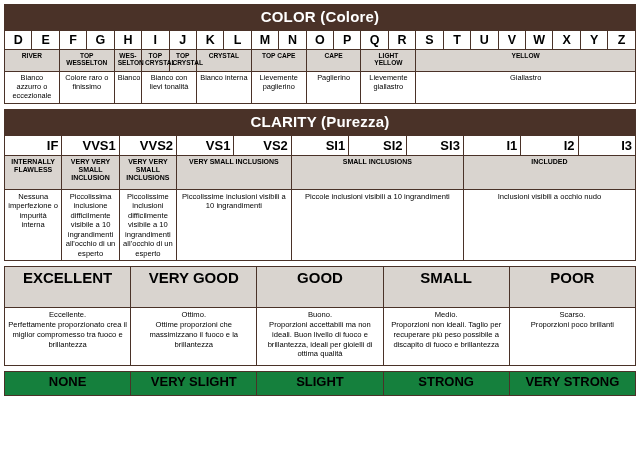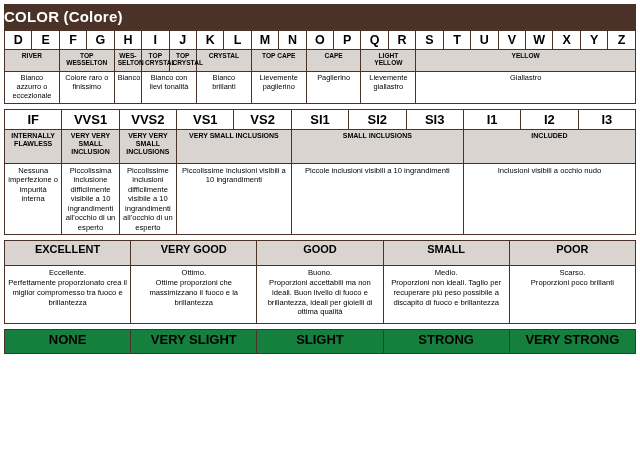--- a/index.html
+++ b/index.html
@@ -10,20 +10,21 @@
     font-family: "Liberation Sans", sans-serif;
     overflow: hidden;
   }
   .page { width: 640px; padding: 4px 4px 0 4px; }
 
   .section { margin-bottom: 5px; }
 
   .sec-title {
     background: #4a3228;
     color: #ffffff;
+    text-align: center;
     font-weight: bold;
     font-size: 15px;
     padding: 4px 0 5px 0;
     letter-spacing: .2px;
   }
 
   table.grid {
     border-collapse: collapse;
     width: 632px;
     table-layout: fixed;
@@ -59,21 +60,21 @@
     text-align: center;
     font-size: 7.4px;
     line-height: 1.2;
     height: 26px;
     vertical-align: middle;
     padding: 1px 2px;
   }
 
   
   .cl-grades td {
-    text-align: center;
+    text-align: right;
     font-weight: bold;
     font-size: 13px;
     height: 16px;
     vertical-align: middle;
     margin-top: 20px;
   }
   .cl-bands td {
     background: #d9d4cf;
     text-align: center;
     font-weight: bold;
@@ -90,22 +91,22 @@
     height: 56px;
     vertical-align: middle;
     padding: 2px 3px;
   }
 
   
   .cut-grades td {
     background: #d9d4cf;
     text-align: center;
     font-weight: bold;
-    font-size: 11px;
-    height: 25px;
+    font-size: 15px;
+    height: 41px;
     vertical-align: middle;
   }
   .cut-desc td {
     text-align: center;
     font-size: 7.6px;
     line-height: 1.3;
     height: 58px;
     vertical-align: middle;
     padding: 3px 4px;
   }
@@ -164,31 +165,32 @@
         <td colspan="2">TOP CAPE</td>
         <td colspan="2">CAPE</td>
         <td colspan="2">LIGHT YELLOW</td>
         <td colspan="8">YELLOW</td>
       </tr>
       <tr class="row-desc">
         <td colspan="2">Bianco azzurro o eccezionale</td>
         <td colspan="2">Colore raro o finissimo</td>
         <td colspan="1">Bianco</td>
         <td colspan="2">Bianco con lievi tonalità</td>
-        <td colspan="2">Bianco brillanti</td>
+        <td colspan="2">Bianco interna</td>
         <td colspan="2">Lievemente paglierino</td>
         <td colspan="2">Paglierino</td>
         <td colspan="2">Lievemente giallastro</td>
         <td colspan="8">Giallastro</td>
       </tr>
     </tbody>
       </table>
   </div>
 
   <div class="section">
+    <div class="sec-title">CLARITY (Purezza)</div>
     <table class="grid">
       <tbody>
           <tr class="cl-grades">
         <td>IF</td>
         <td>VVS1</td>
         <td>VVS2</td>
         <td>VS1</td>
         <td>VS2</td>
         <td>SI1</td>
         <td>SI2</td>

